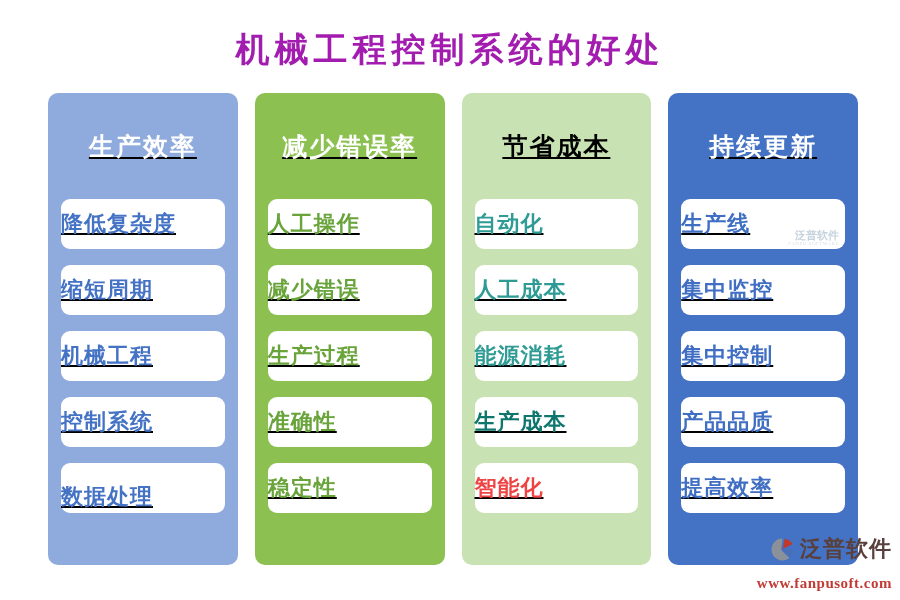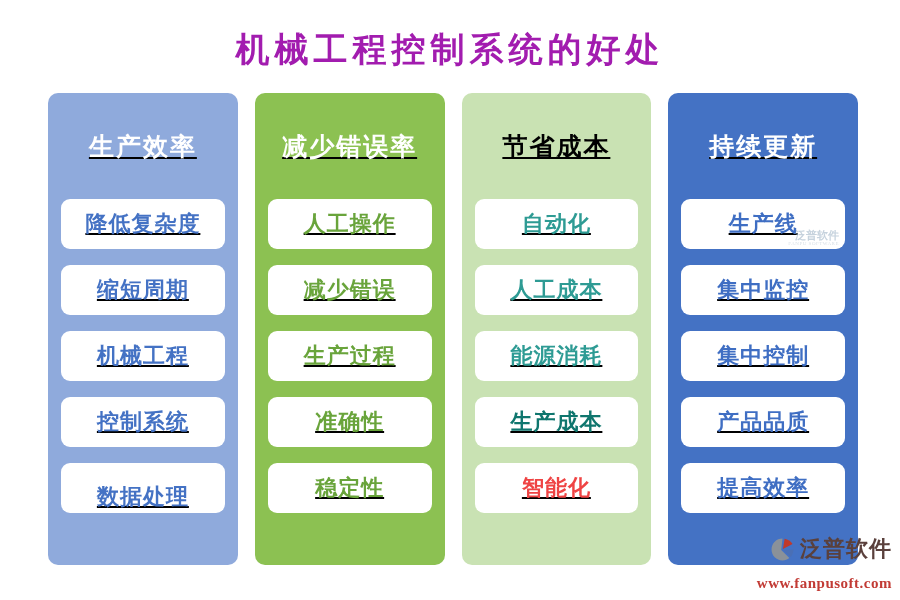--- a/index.html
+++ b/index.html
@@ -21,21 +21,21 @@
   }
   .col-header{
     height:106px;display:flex;align-items:center;justify-content:center;
     color:#ffffff;font-size:25px;font-weight:600;letter-spacing:2px;
   }
   .cards{
     display:flex;flex-direction:column;gap:16px;padding:0 13px;
   }
   .card{
     position:relative;height:50px;background:#ffffff;border-radius:9px;
-    display:flex;align-items:center;justify-content:center;
+    display:flex;align-items:center;
   }
   .card-label{
     font-size:22px;font-weight:700;letter-spacing:1px;
   }
   .inner-wm{
     position:absolute;right:6px;bottom:3px;text-align:right;
     opacity:0.5;line-height:1;pointer-events:none;
   }
   .inner-wm .wm-main{display:block;font-size:11px;color:#8ea7bd;font-weight:700;}
   .inner-wm .wm-sub{display:block;font-size:5px;color:#aebdcb;letter-spacing:.5px;}

